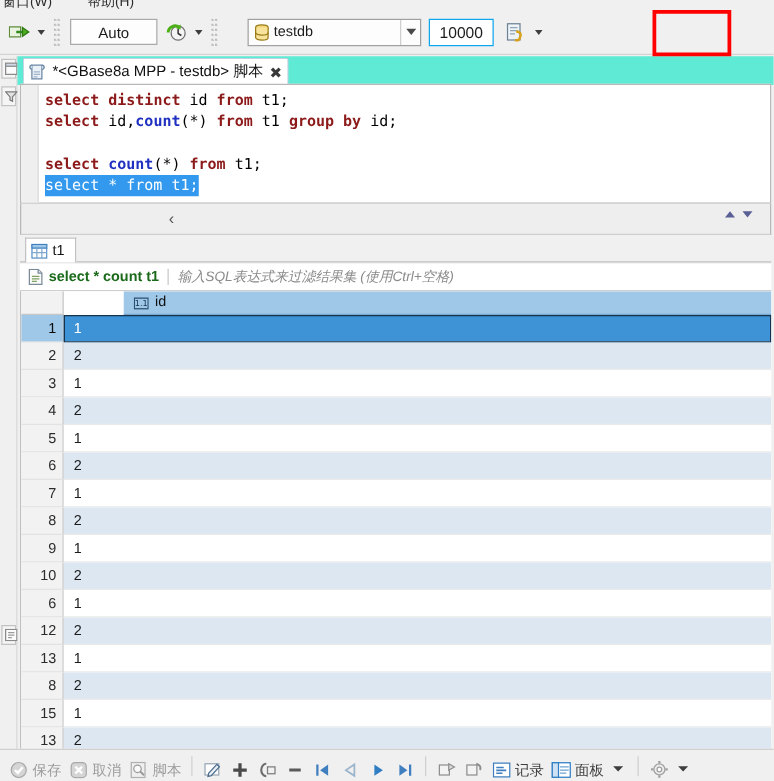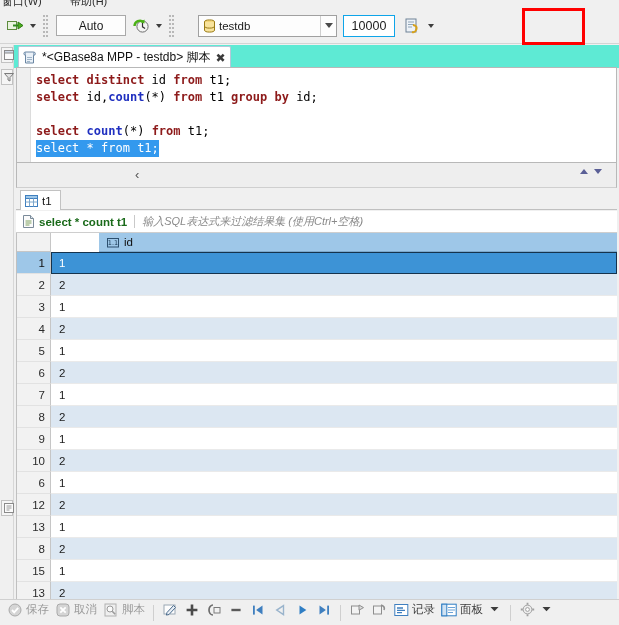--- a/index.html
+++ b/index.html
@@ -198,21 +198,21 @@
     outline-offset: -1px;
   }
 
   
   .bottombar {
     position: absolute; left: 0; top: 599px; width: 619px; height: 26px;
     background: #f0f0f0; border-top: 1px solid #d0d0d0;
     display: flex; align-items: center; padding-left: 4px;
   }
   .bb-item {
-    display: flex; align-items: flex-start; height: 22px; padding: 0 3px;
+    display: flex; align-items: flex-end; height: 22px; padding: 0 3px;
     font-size: 11.5px; color: #3c3c3c; gap: 3px;
   }
   .bb-item.disabled { color: #9a9a9a; }
   .bb-sep { width: 1px; height: 16px; background: #cfcfcf; margin: 0 5px; }
   .bb-icon { width: 16px; height: 16px; display:flex; align-items:center; justify-content:center; }
 
   svg { display: block; }
 </style>
 </head>
 <body>

